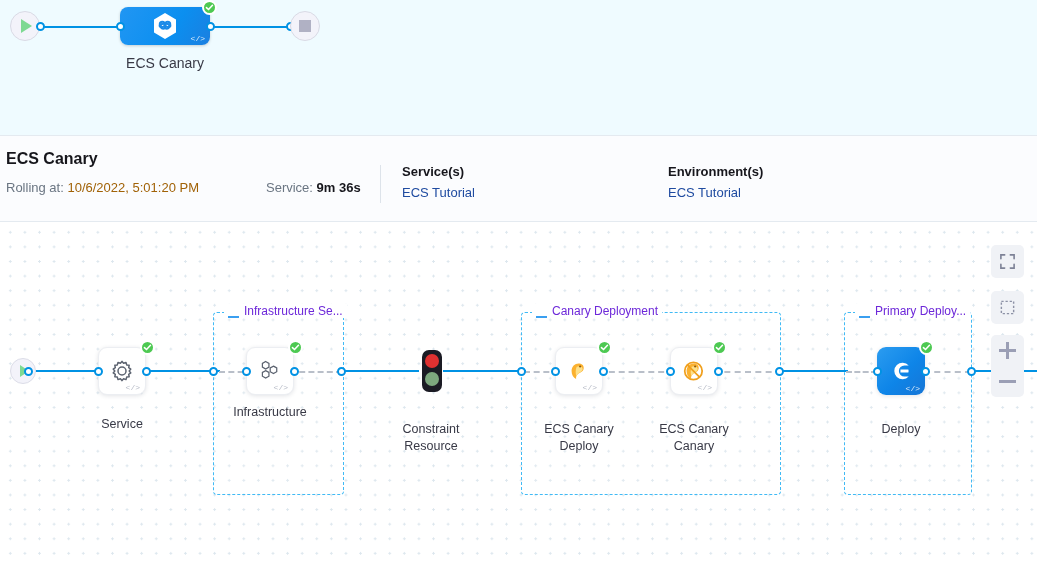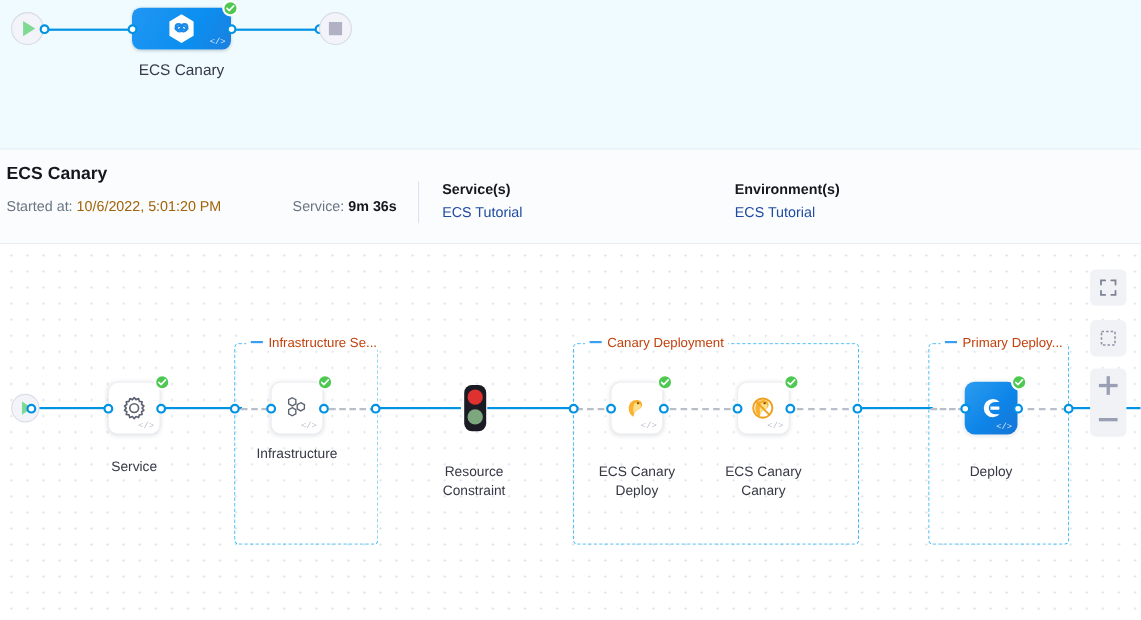--- a/index.html
+++ b/index.html
@@ -119,23 +119,23 @@
   }
 
   .group {
     position: absolute;
     border: 1px dashed #40baf5;
     border-radius: 4px;
     background: rgba(255,255,255,0.12);
   }
   .group-label {
     position: absolute; top: -9px; left: 10px;
-    font-size: 12px; color: #c2410c;
+    font-size: 12px; color: #6d28d9;
     background: #ffffff; padding: 0 4px;
-    display: flex; align-items: center; gap: 5px;
+    display: flex; align-items: flex-end; gap: 5px;
     white-space: nowrap;
   }
   .collapse-dash { display:inline-block; width: 11px; height: 2px; background: #3a9ff0; }
 
   .node {
     position: absolute;
     width: 48px; height: 48px; border-radius: 9px;
     background: #ffffff;
     border: 1px solid #eceef2;
     box-shadow: 0 1px 4px rgba(40,50,70,.13);
@@ -227,21 +227,21 @@
   <div class="mini-stop">
     <div class="stop-sq"></div>
   </div>
 
   <div class="mini-node-label">ECS Canary</div>
 </div>
 
 <div class="infobar">
   <div class="title">ECS Canary</div>
   <div class="started">
-    <span>Started at</span><span>: </span><b>10/6/2022, 5:01:20 PM</b>
+    <span>Rolling at</span><span>: </span><b>10/6/2022, 5:01:20 PM</b>
   </div>
   <div class="duration">
     <span>Service</span><span>: </span><b>9m 36s</b>
   </div>
   <div class="vdiv"></div>
   <div class="col" style="left:402px;">
     <div class="k">Service(s)</div>
     <div class="v">ECS Tutorial</div>
   </div>
   <div class="col" style="left:668px;">
@@ -329,22 +329,22 @@
   <div class="port" style="left:337px;top:145px;"></div>
   <div class="node-label" style="left:200px;top:182px;">Infrastructure</div>
 
   <div class="node bare" style="left:408px;top:125px;">
     <div class="tl-body" style="left:14px;top:3px;">
       <div class="tl-dot" style="top:4px;background:#e03131;"></div>
       <div class="tl-dot" style="top:22px;background:#7da87e;"></div>
     </div>
   </div>
   <div class="node-label" style="left:361px;top:199px;">
+    <div>Constraint</div>
     <div>Resource</div>
-    <div>Constraint</div>
   </div>
 
   <div class="node" style="left:555px;top:125px;">
     <svg class="ico" width="26" height="26" viewBox="0 0 28 28">
       <path d="M6 14 C6 9 10 5.5 14.5 6 C18 6.4 19.6 9 19 11.8 C18.4 14.6 15.5 15.4 13.5 16.6 C11.3 18 10.5 20.5 10.9 22.5 C8 21.3 6 18 6 14 Z" fill="#fbb12f"></path>
       <path d="M11.5 9.5 C13.8 8.2 16.6 8.8 17.6 10.6 C18.6 12.4 17.4 14.3 15.3 15.3 C13.2 16.3 11.6 17.9 11.3 19.8 C10.2 17.3 10 13 11.5 9.5 Z" fill="#fde08a"></path>
       <circle cx="15.2" cy="9.2" r="1.15" fill="#8a5a10"></circle>
     </svg>
     <span class="codebadge dark">&lt;/&gt;</span>
   </div>

